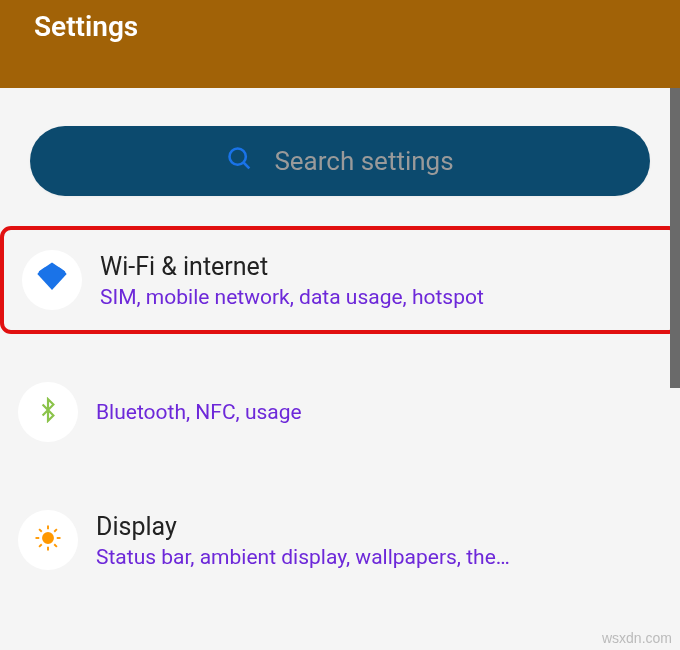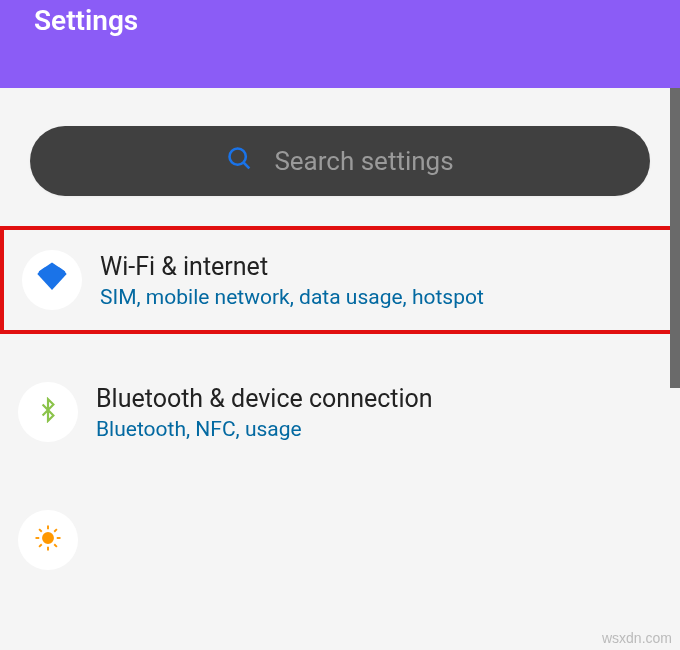--- a/index.html
+++ b/index.html
@@ -5,60 +5,61 @@
     * { margin: 0; padding: 0; box-sizing: border-box; }
     body {
       width: 680px;
       height: 650px;
       font-family: -apple-system, BlinkMacSystemFont, 'Segoe UI', Roboto, sans-serif;
       background: #f5f5f5;
       overflow: hidden;
       position: relative;
     }
     .header {
-      background: #8b5cf6;
+      background: #a16207;
       height: 88px;
       display: flex;
       align-items: flex-start;
-      padding: 4px 34px;
+      padding: 10px 34px;
     }
     .header-title {
       color: #fff;
       font-size: 28px;
       font-weight: 600;
     }
     .content {
       padding: 0;
       height: calc(100% - 88px);
     }
     .search-container {
       padding: 38px 30px 30px 30px;
     }
     .search-bar {
-      background: #404040;
+      background: #0c4a6e;
       border-radius: 40px;
       height: 70px;
       display: flex;
       align-items: center;
       justify-content: center;
       gap: 20px;
       box-shadow: 0 1px 3px rgba(0,0,0,0.04);
     }
     .search-placeholder {
       color: #9a9a9a;
       font-size: 26px;
       font-weight: 400;
     }
     .list-item {
       display: flex;
       align-items: center;
       padding: 20px 18px 20px 18px;
       min-height: 100px;
       background: transparent;
       position: relative;
+      border-radius: 11px;
     }
     .list-item.highlighted {
       border: 4px solid #e11010;
     }
     .icon-circle {
       width: 60px;
       height: 60px;
       border-radius: 50%;
       background: #fff;
       display: flex;
@@ -71,21 +72,21 @@
       flex: 1;
       min-width: 0;
     }
     .item-title {
       color: #222;
       font-size: 25px;
       font-weight: 400;
       margin-bottom: 4px;
     }
     .item-subtitle {
-      color: #0369a1;
+      color: #6d28d9;
       font-size: 21px;
       font-weight: 400;
       white-space: nowrap;
       overflow: hidden;
       text-overflow: ellipsis;
     }
     .scrollbar {
       position: absolute;
       right: 0;
       top: 88px;
@@ -146,21 +147,20 @@
 
   <div class="list-item">
     <div class="icon-circle">
       <span>
         <svg width="26" height="26" viewBox="0 0 24 24" fill="none" stroke="#8bc34a" stroke-width="2">
           <path d="M7 7 L17 17 L12 22 L12 2 L17 7 L7 17"></path>
         </svg>
       </span>
     </div>
     <div class="item-text">
-      <div class="item-title">Bluetooth &amp; device connection</div>
       <div class="item-subtitle">Bluetooth, NFC, usage</div>
     </div>
   </div>
 
   <div class="divider"></div>
 
   <div class="list-item">
     <div class="icon-circle">
       <span>
         <svg width="30" height="30" viewBox="0 0 24 24" fill="#ff9800" stroke="#ff9800" stroke-width="1.5">
@@ -169,18 +169,22 @@
           <line x1="12" y1="19" x2="12" y2="22"></line>
           <line x1="2" y1="12" x2="5" y2="12"></line>
           <line x1="19" y1="12" x2="22" y2="12"></line>
           <line x1="4.9" y1="4.9" x2="7" y2="7"></line>
           <line x1="17" y1="17" x2="19.1" y2="19.1"></line>
           <line x1="4.9" y1="19.1" x2="7" y2="17"></line>
           <line x1="17" y1="7" x2="19.1" y2="4.9"></line>
         </svg>
       </span>
     </div>
+    <div class="item-text">
+      <div class="item-title">Display</div>
+      <div class="item-subtitle">Status bar, ambient display, wallpapers, the…</div>
+    </div>
   </div>
 
 </div>
 
 <div class="scrollbar"></div>
 <div class="watermark">wsxdn.com</div>
 
 </body></html>

